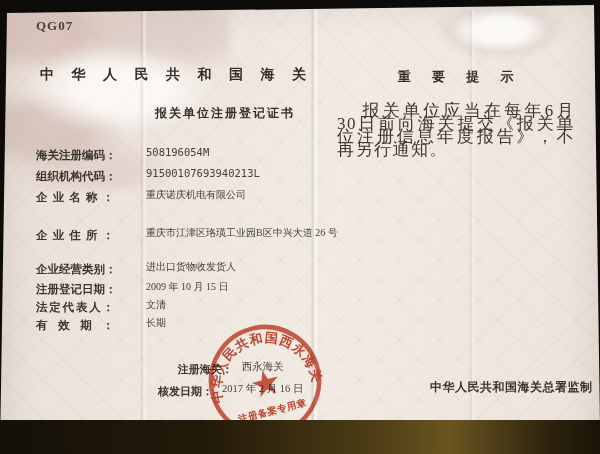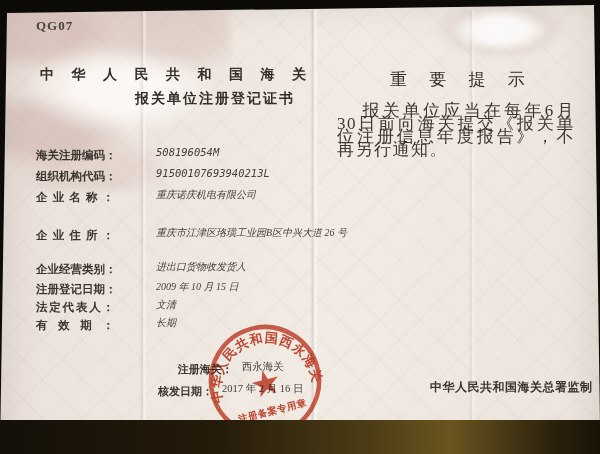--- a/index.html
+++ b/index.html
@@ -46,48 +46,48 @@
   .crease-3{left:468px;background:linear-gradient(90deg,transparent,rgba(140,115,105,.10) 45%,rgba(255,255,255,.4) 60%,transparent);}
   .form-code{
     position:absolute;left:36px;top:18px;font-size:13px;font-weight:bold;
     letter-spacing:1px;color:#4a443c;
   }
   .title{
     position:absolute;left:40px;top:66px;width:255px;text-align:right;
     font-weight:bold;color:#352f28;
   }
   .title .l1{font-size:14px;letter-spacing:7px;white-space:nowrap;}
-  .title .l2{font-size:14px;letter-spacing:2px;margin-top:6px;white-space:nowrap;}
+  .title .l2{font-size:12px;letter-spacing:2px;margin-top:21px;white-space:nowrap;}
 
   .fields{position:absolute;left:36px;top:148px;width:300px;}
   .row{position:absolute;left:0;display:flex;align-items:flex-start;white-space:nowrap;gap:32px;}
   .row .lbl{
     display:inline-block;width:78px;font-size:11.5px;font-weight:bold;color:#3a342c;
     text-align:justify;text-align-last:justify;flex:none;
   }
   .row .val{
-    margin-left:10px;font-family:"DejaVu Sans Mono","Liberation Mono",monospace;
-    font-size:10.5px;color:#45403a;letter-spacing:0;position:relative;top:-2px;font-style:italic;
+    font-family:"DejaVu Sans Mono","Liberation Mono",monospace;
+    font-size:10.5px;color:#45403a;letter-spacing:0;position:relative;top:-2px;
   }
   .row .val.cjk{font-family:"Liberation Serif","DejaVu Serif",serif;font-size:10px;}
   .row .val.addr{font-size:10px;}
 
   .issue{position:absolute;left:158px;top:362px;}
   .issue .irow{display:flex;white-space:nowrap;margin-bottom:7px;justify-content:center;}
   .issue .ilbl{font-size:11px;font-weight:bold;color:#3a342c;}
   .issue .ival{margin-left:9px;font-size:10.5px;color:#433e38;position:relative;top:-2px;}
 
   .stamp{
     position:absolute;left:204px;top:320px;width:122px;height:122px;
     mix-blend-mode:multiply;opacity:.92;transform:rotate(-14deg);
   }
 
   .notice-title{
     position:absolute;left:390px;top:68px;width:140px;text-align:center;
-    font-size:17px;font-weight:normal;letter-spacing:9px;color:#332d26;white-space:nowrap;
+    font-size:13px;font-weight:bold;letter-spacing:9px;color:#332d26;white-space:nowrap;
   }
   .notice-body{
     position:absolute;left:337px;top:104px;width:238px;
     font-size:17px;line-height:13px;letter-spacing:1.5px;color:#3d372f;
     text-align:justify;text-indent:1.5em;
   }
   .notice-footer{
     position:absolute;left:430px;top:379px;width:150px;
     font-size:12px;letter-spacing:.5px;color:#3a342c;font-weight:bold;white-space:nowrap;
   }

